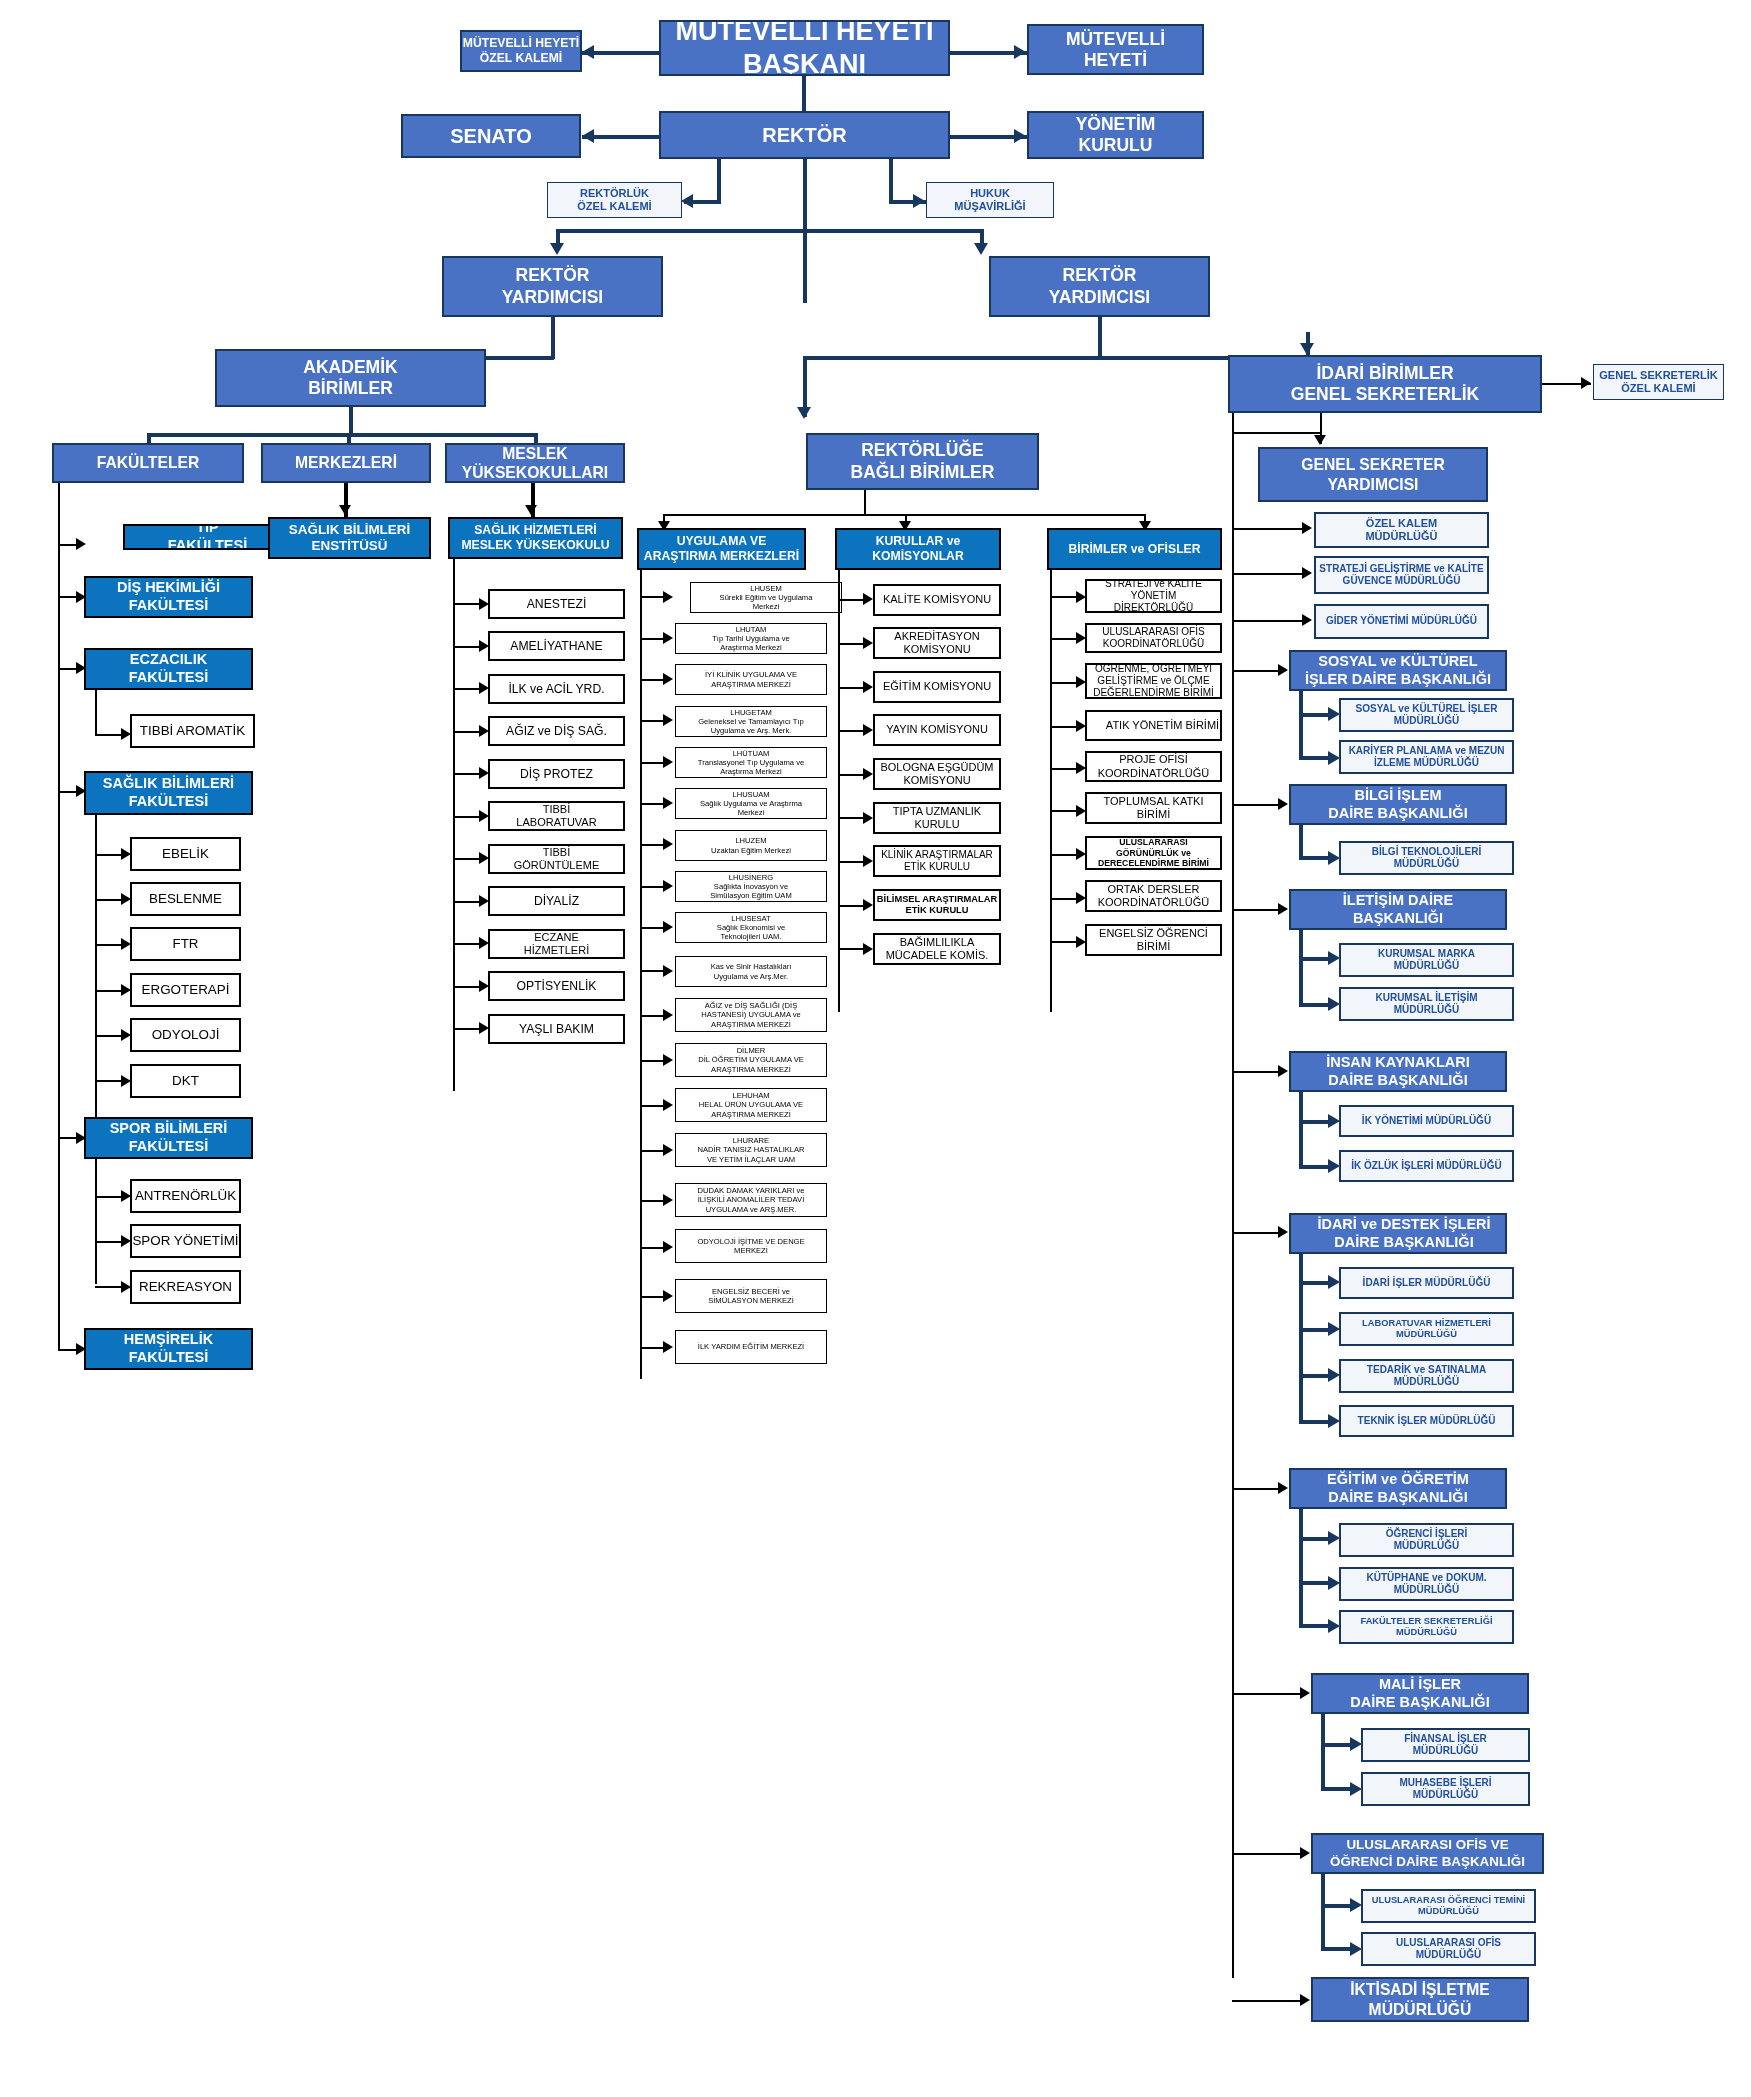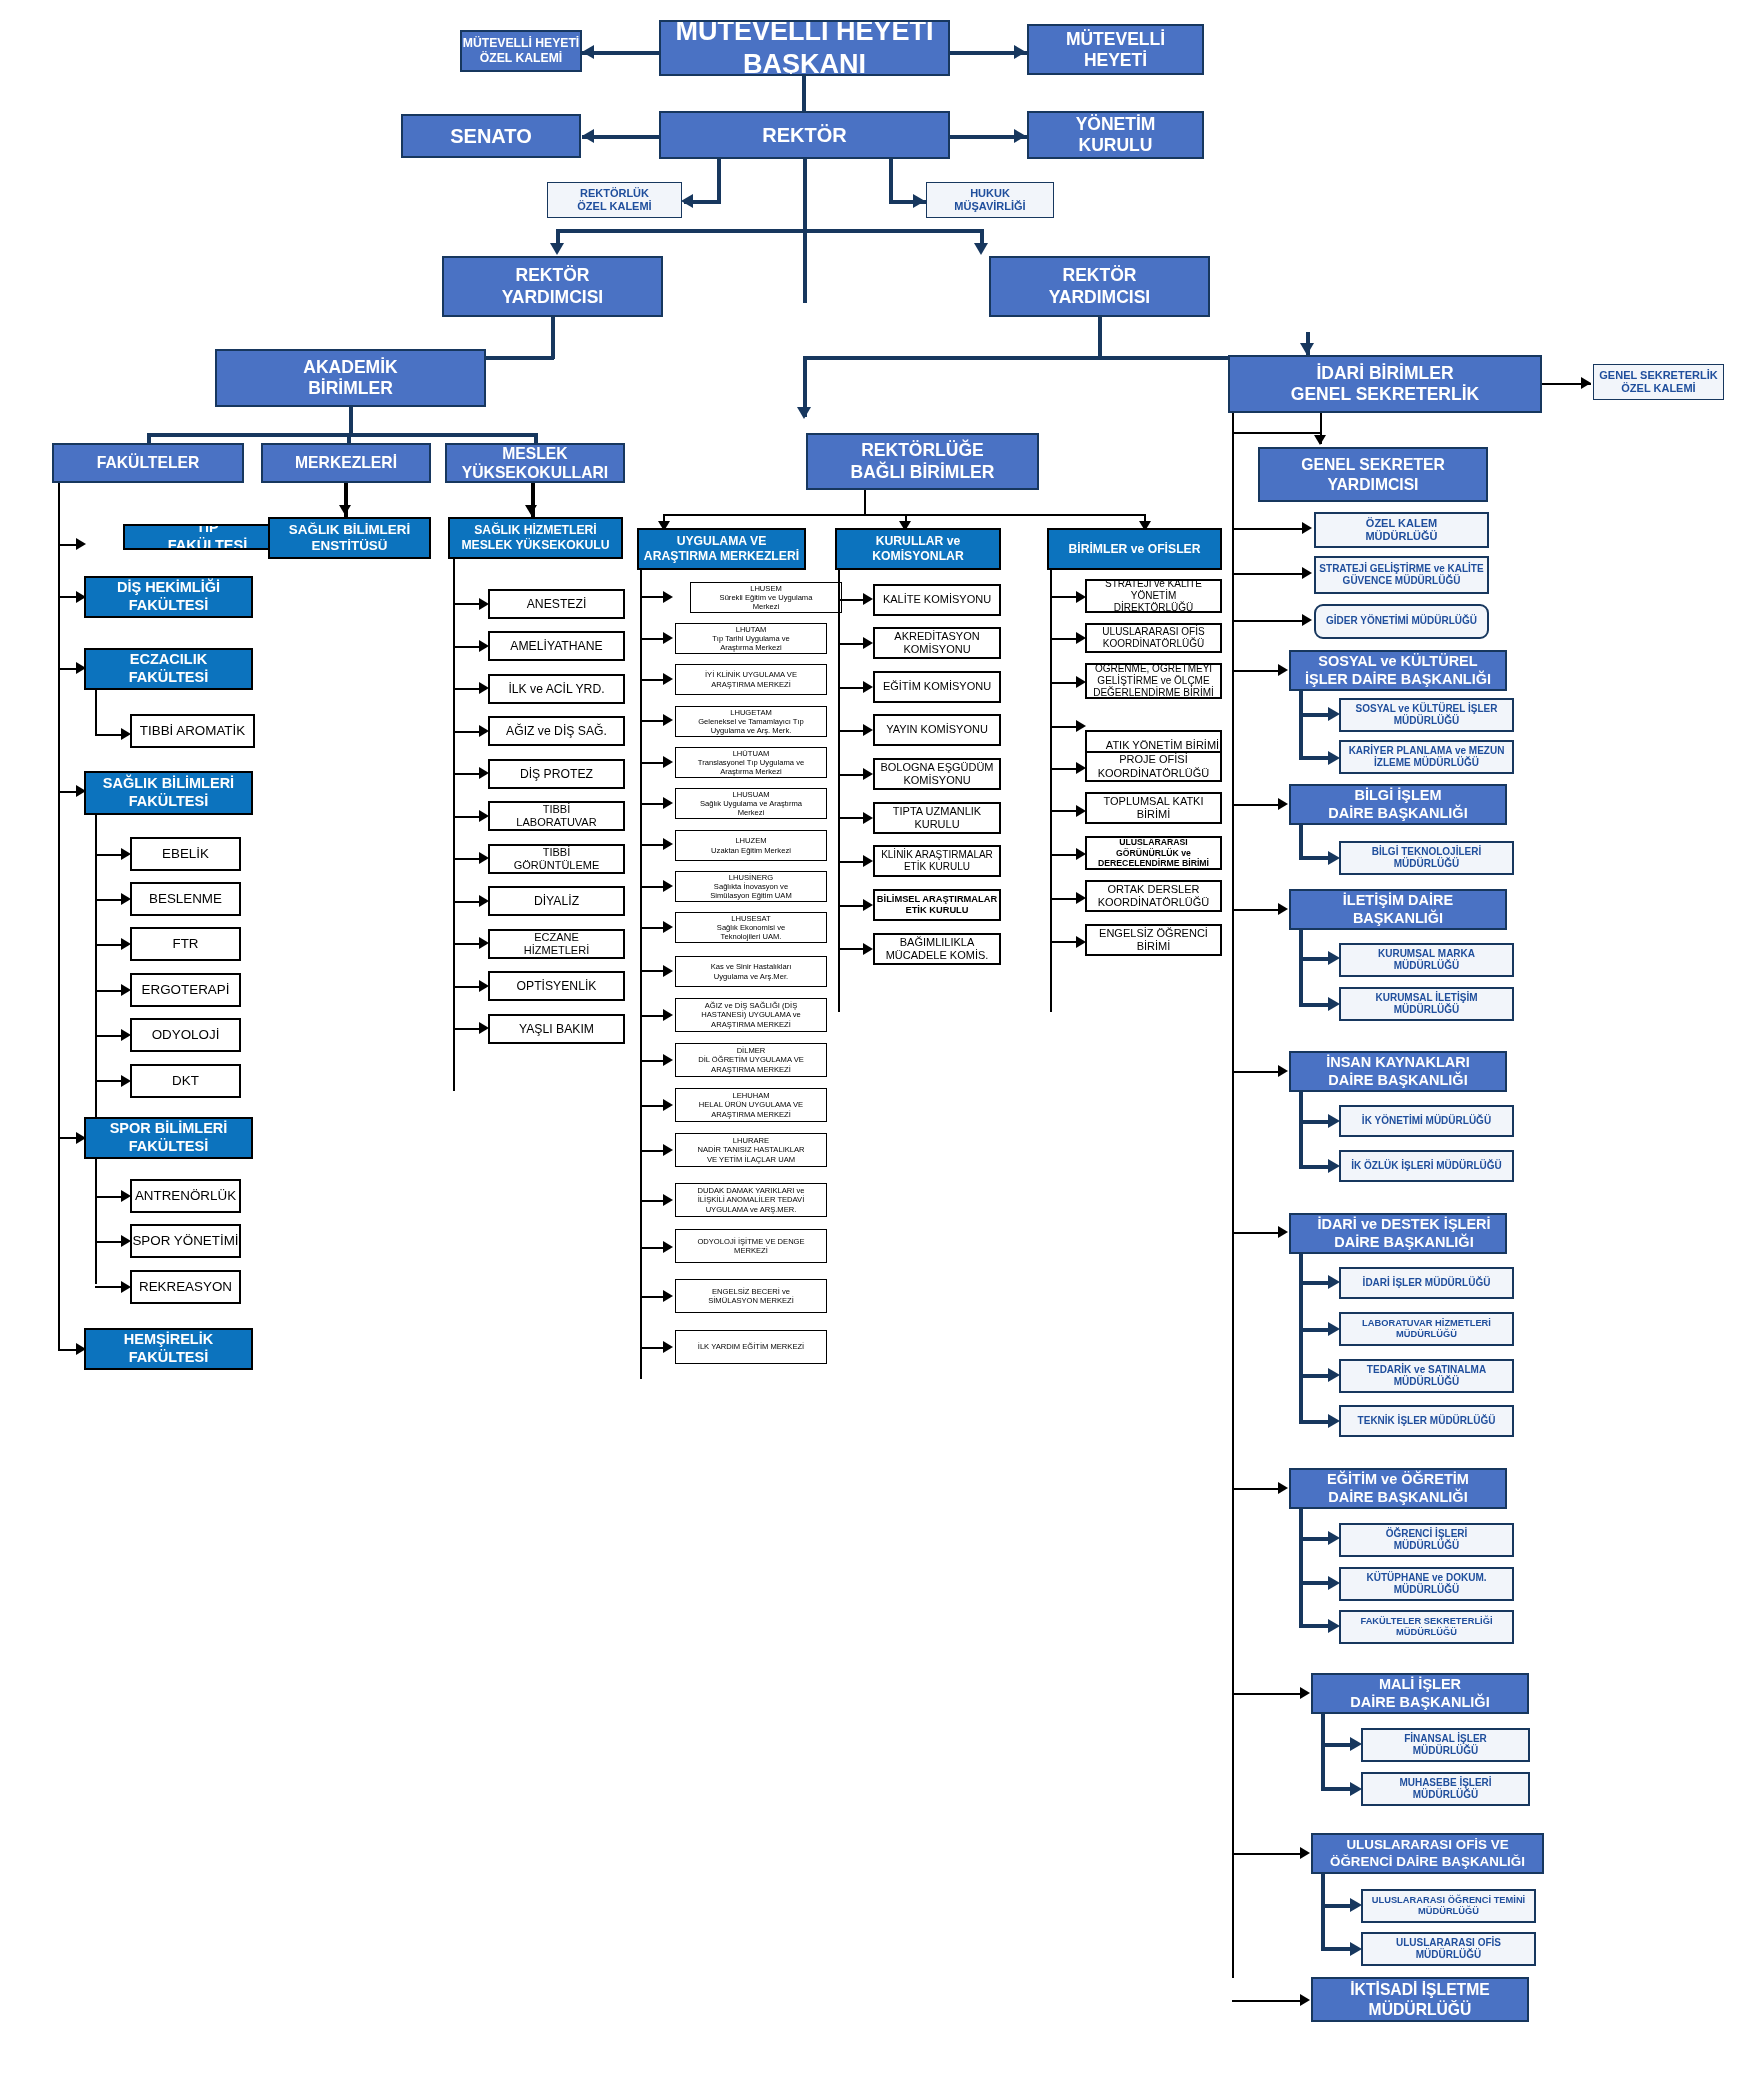--- a/index.html
+++ b/index.html
@@ -478,21 +478,21 @@
 KOORDİNATÖRLÜĞÜ</div>
 
   <div class="ln ln-h" style="left:1050px;top:682px;width:32px;"></div>
   <div class="arr arr-r" style="left:1076px;top:676px;"></div>
   <div class="box leaf-black t17" style="left:1085px;top:663px;width:137px;height:36px;">ÖĞRENME, ÖĞRETMEYİ
 GELİŞTİRME ve ÖLÇME
 DEĞERLENDİRME BİRİMİ</div>
 
   <div class="ln ln-h" style="left:1050px;top:726px;width:32px;"></div>
   <div class="arr arr-r" style="left:1076px;top:720px;"></div>
-  <div class="box leaf-black t19" style="left:1085px;top:730px;width:137px;height:31px;padding-left:18px;">ATIK YÖNETİM BİRİMİ</div>
+  <div class="box leaf-black t19" style="left:1085px;top:710px;width:137px;height:31px;padding-left:18px;">ATIK YÖNETİM BİRİMİ</div>
 
   <div class="ln ln-h" style="left:1050px;top:768px;width:32px;"></div>
   <div class="arr arr-r" style="left:1076px;top:762px;"></div>
   <div class="box leaf-black t19" style="left:1085px;top:751px;width:137px;height:31px;">PROJE OFİSİ
 KOORDİNATÖRLÜĞÜ</div>
 
   <div class="ln ln-h" style="left:1050px;top:810px;width:32px;"></div>
   <div class="arr arr-r" style="left:1076px;top:805px;"></div>
   <div class="box leaf-black t19" style="left:1085px;top:792px;width:137px;height:32px;">TOPLUMSAL KATKI
 BİRİMİ</div>
@@ -533,21 +533,21 @@
   <div class="box leaf-navy t19" style="left:1314px;top:512px;width:175px;height:36px;">ÖZEL KALEM
 MÜDÜRLÜĞÜ</div>
 
   <div class="ln ln-h" style="left:1232px;top:573px;width:76px;"></div>
   <div class="arr arr-r" style="left:1302px;top:567px;"></div>
   <div class="box leaf-navy t17" style="left:1314px;top:556px;width:175px;height:38px;">STRATEJİ GELİŞTİRME ve KALİTE
 GÜVENCE MÜDÜRLÜĞÜ</div>
 
   <div class="ln ln-h" style="left:1232px;top:620px;width:76px;"></div>
   <div class="arr arr-r" style="left:1302px;top:614px;"></div>
-  <div class="box leaf-navy t17" style="left:1314px;top:604px;width:175px;height:35px;border-radius:9px;">GİDER YÖNETİMİ MÜDÜRLÜĞÜ</div>
+  <div class="box leaf-navy t17" style="left:1314px;top:604px;width:175px;height:35px;">GİDER YÖNETİMİ MÜDÜRLÜĞÜ</div>
 
   <div class="ln ln-h" style="left:1232px;top:670px;width:51px;"></div>
   <div class="arr arr-r" style="left:1278px;top:664px;"></div>
   <div class="box lvl-top t25" style="left:1289px;top:650px;width:218px;height:41px;">SOSYAL ve KÜLTÜREL
 İŞLER DAİRE BAŞKANLIĞI</div>
   <div class="ln ln-v ln-navy" style="left:1299px;top:691px;height:69px;width:3.5px;"></div>
   <div class="ln ln-h ln-navy" style="left:1299px;top:713px;width:35px;height:3.5px;"></div>
   <div class="arr arr-r-navy" style="left:1328px;top:707px;"></div>
   <div class="box leaf-navy t17" style="left:1339px;top:698px;width:175px;height:34px;">SOSYAL ve KÜLTÜREL İŞLER
 MÜDÜRLÜĞÜ</div>

